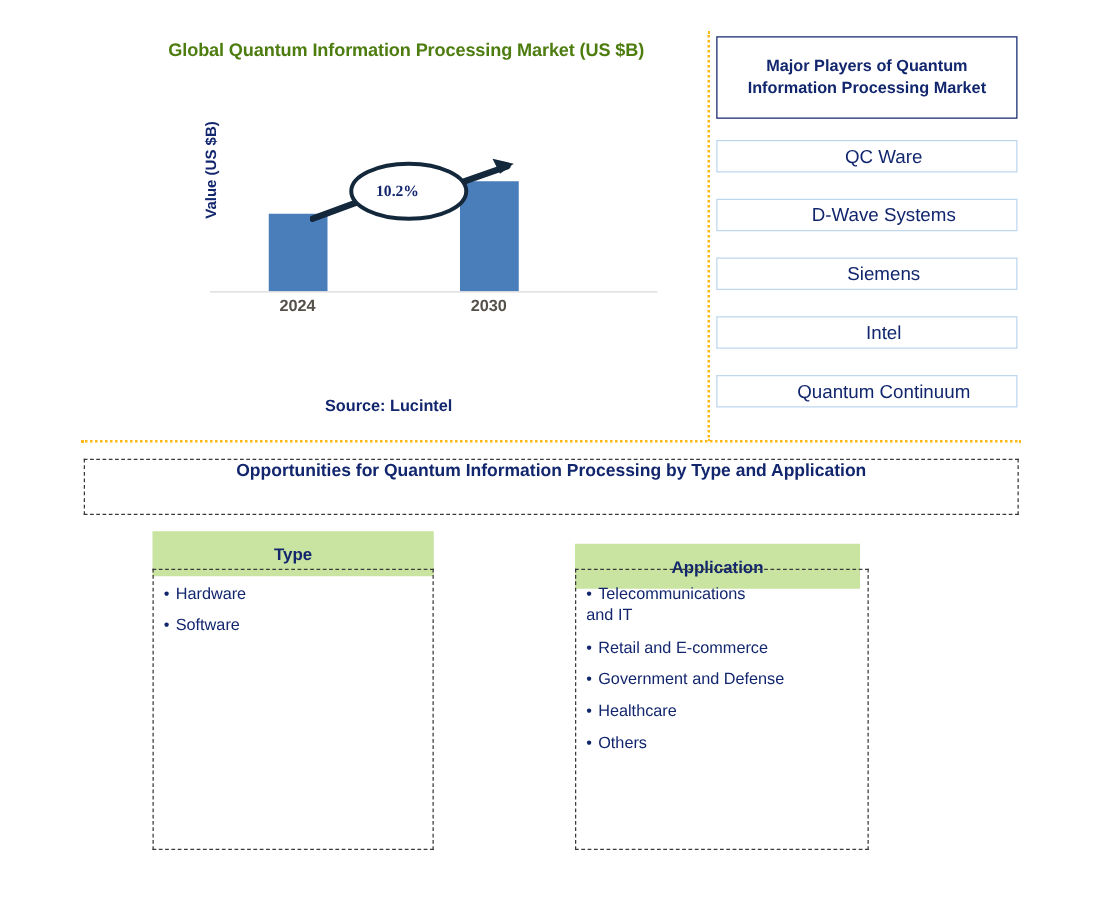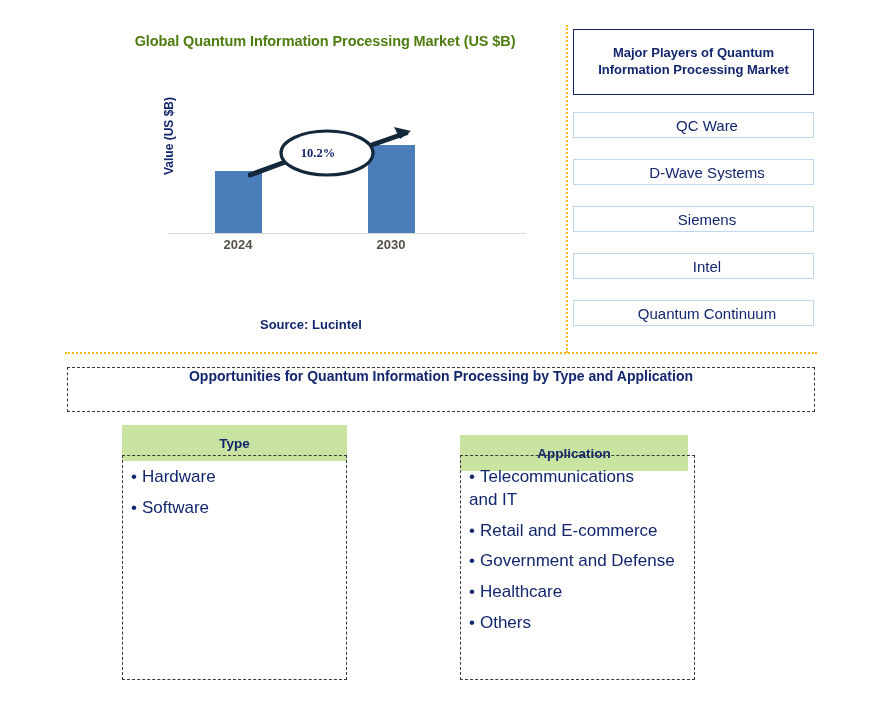--- a/index.html
+++ b/index.html
@@ -115,21 +115,21 @@
   }
   .col-header-text{font-size:13.5px;font-weight:bold;color:#12266e;}
 
   .col-body{
     position:absolute;
     border:1.3px dashed #3a3a3a;
     box-sizing:border-box;
     padding:10px 0 0 8px;
   }
   .bullet-item{
-    font-size:17px;color:#12266e;
+    font-size:13px;color:#12266e;
     line-height:1.34;
     margin-bottom:8px;
     white-space:pre-line;
   }
   .bullet-item .dot{margin-right:5px;}
 
   #type-header{left:122px;top:425px;width:225px;}
   #type-body{left:122px;top:455px;width:225px;height:225px;}
   #application-header{left:460px;top:425px;width:228px;margin-top:10px;}
   #application-body{left:460px;top:455px;width:235px;height:225px;}

